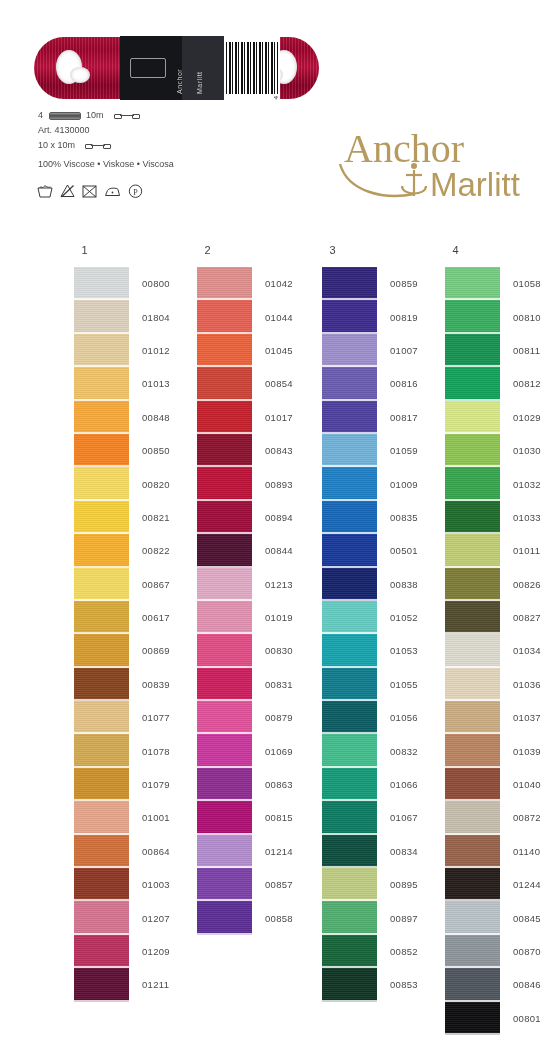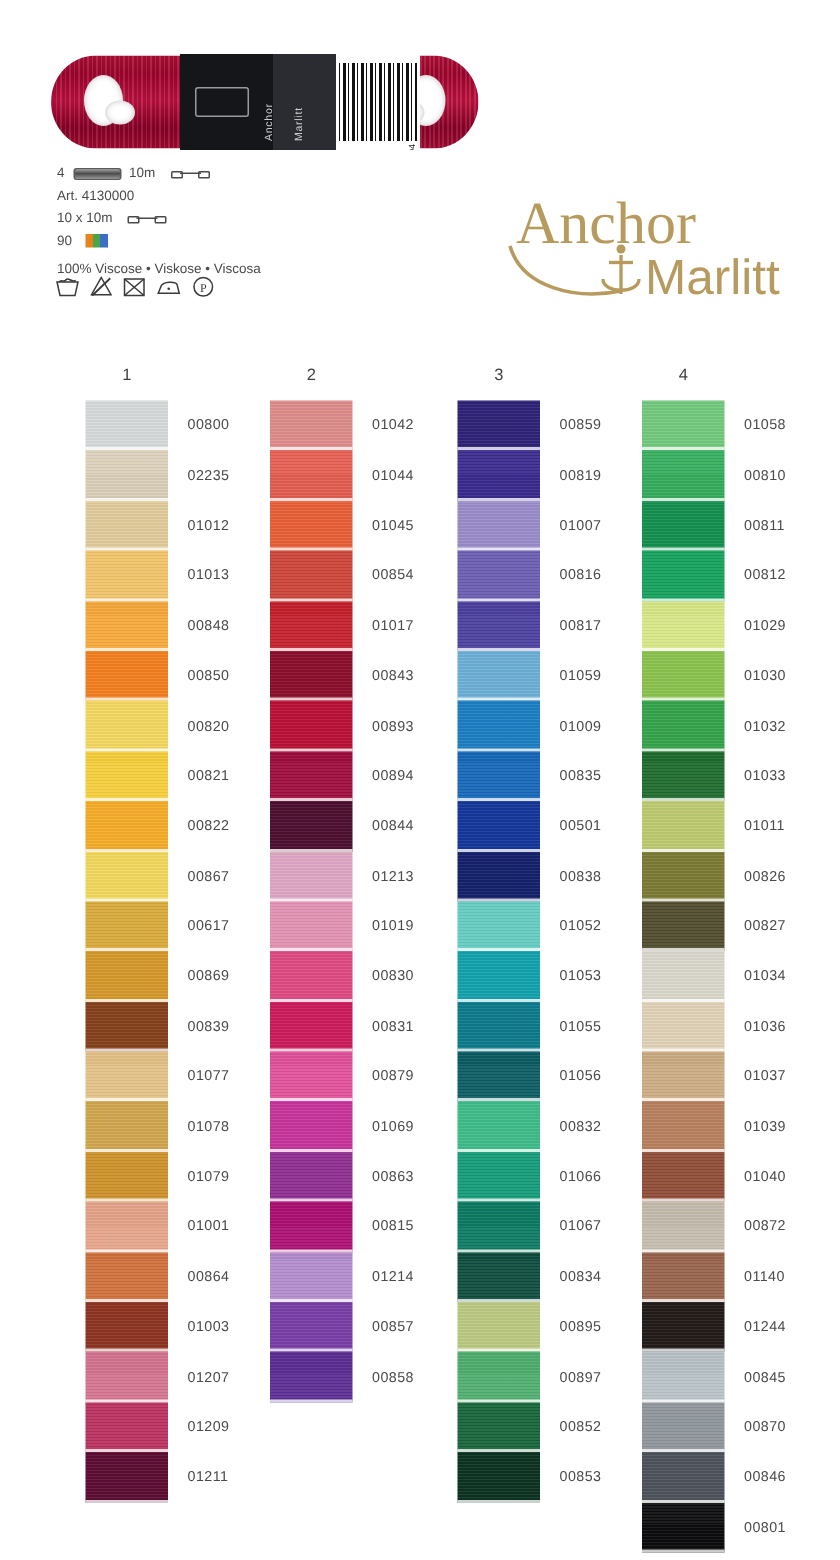--- a/index.html
+++ b/index.html
@@ -215,21 +215,21 @@
     position: absolute;
     left: 0;
     top: 0;
     width: 55px;
     text-align: center;
     font-size: 11px;
     color: #3f3f3f;
   }
   .swatch-list {
     position: absolute;
-    left: 0;
+    left: 17px;
     top: 23px;
     width: 125px;
   }
   .swatch-row {
     position: relative;
     height: 33.4px;
     display: flex;
     align-items: center;
   }
   .swatch-chip {
@@ -306,24 +306,20 @@
       <span class="txt">Art. 4130000</span>
     </div>
 
     <div class="spec-line">
       <span class="txt">10 x 10m</span>
       <span class="icon-skein-glyph">
           <i></i>
         </span>
     </div>
 
-    <div class="spec-line">
-      <span class="txt">90</span>
-      <span class="spec-colorbar"></span>
-    </div>
 
     <div class="spec-line" style="margin-top:4px;">
       <span class="txt">100% Viscose • Viskose • Viscosa</span>
     </div>
   </div>
 
   <div id="care-symbols">
     <svg class="care-sym" width="16" height="14" viewBox="0 0 16 14">
       <path d="M1 4 L15 4 L13 13 L3 13 Z" fill="none" stroke="#3a3a3a" stroke-width="1"></path>
       <path d="M2.5 4 C4 1.5, 5.5 5, 7 2.5 C8.5 0.5, 10.5 4.5, 13.5 3" fill="none" stroke="#3a3a3a" stroke-width="1"></path>
@@ -369,21 +365,21 @@
         <div class="swatch-row">
           <div class="swatch-chip" style="background: rgb(216, 219, 220);">
             <span class="tex"></span>
           </div>
           <div class="swatch-code">00800</div>
         </div>
         <div class="swatch-row">
           <div class="swatch-chip" style="background: rgb(219, 208, 187);">
             <span class="tex"></span>
           </div>
-          <div class="swatch-code">02235</div>
+          <div class="swatch-code">01804</div>
         </div>
         <div class="swatch-row">
           <div class="swatch-chip" style="background: rgb(227, 205, 157);">
             <span class="tex"></span>
           </div>
           <div class="swatch-code">01012</div>
         </div>
         <div class="swatch-row">
           <div class="swatch-chip" style="background: rgb(240, 194, 104);">
             <span class="tex"></span>

